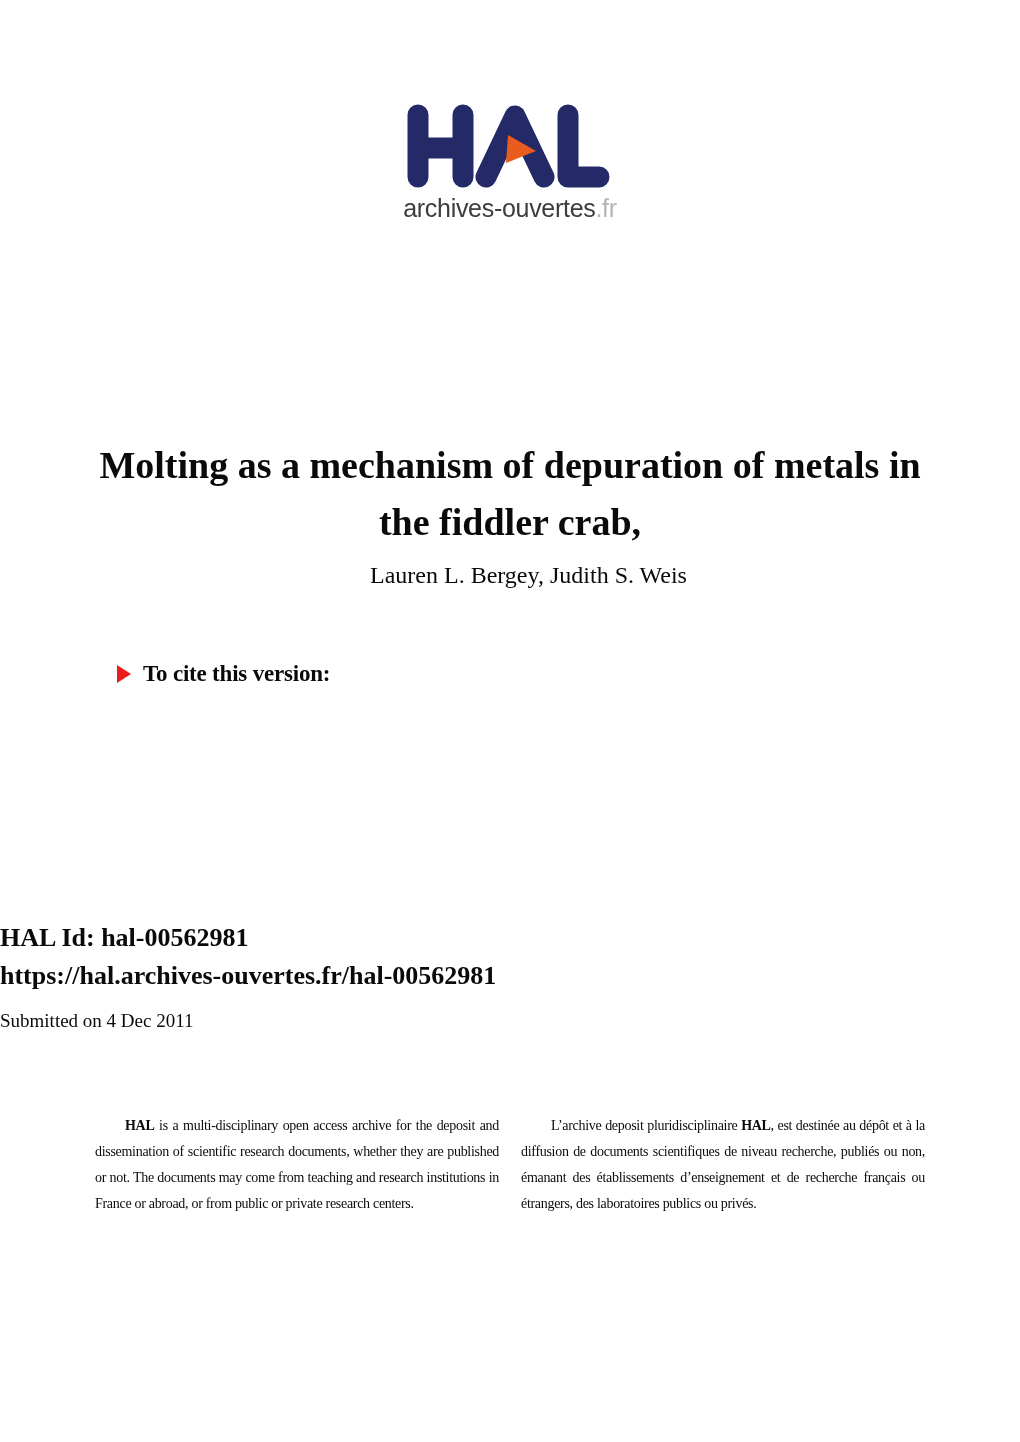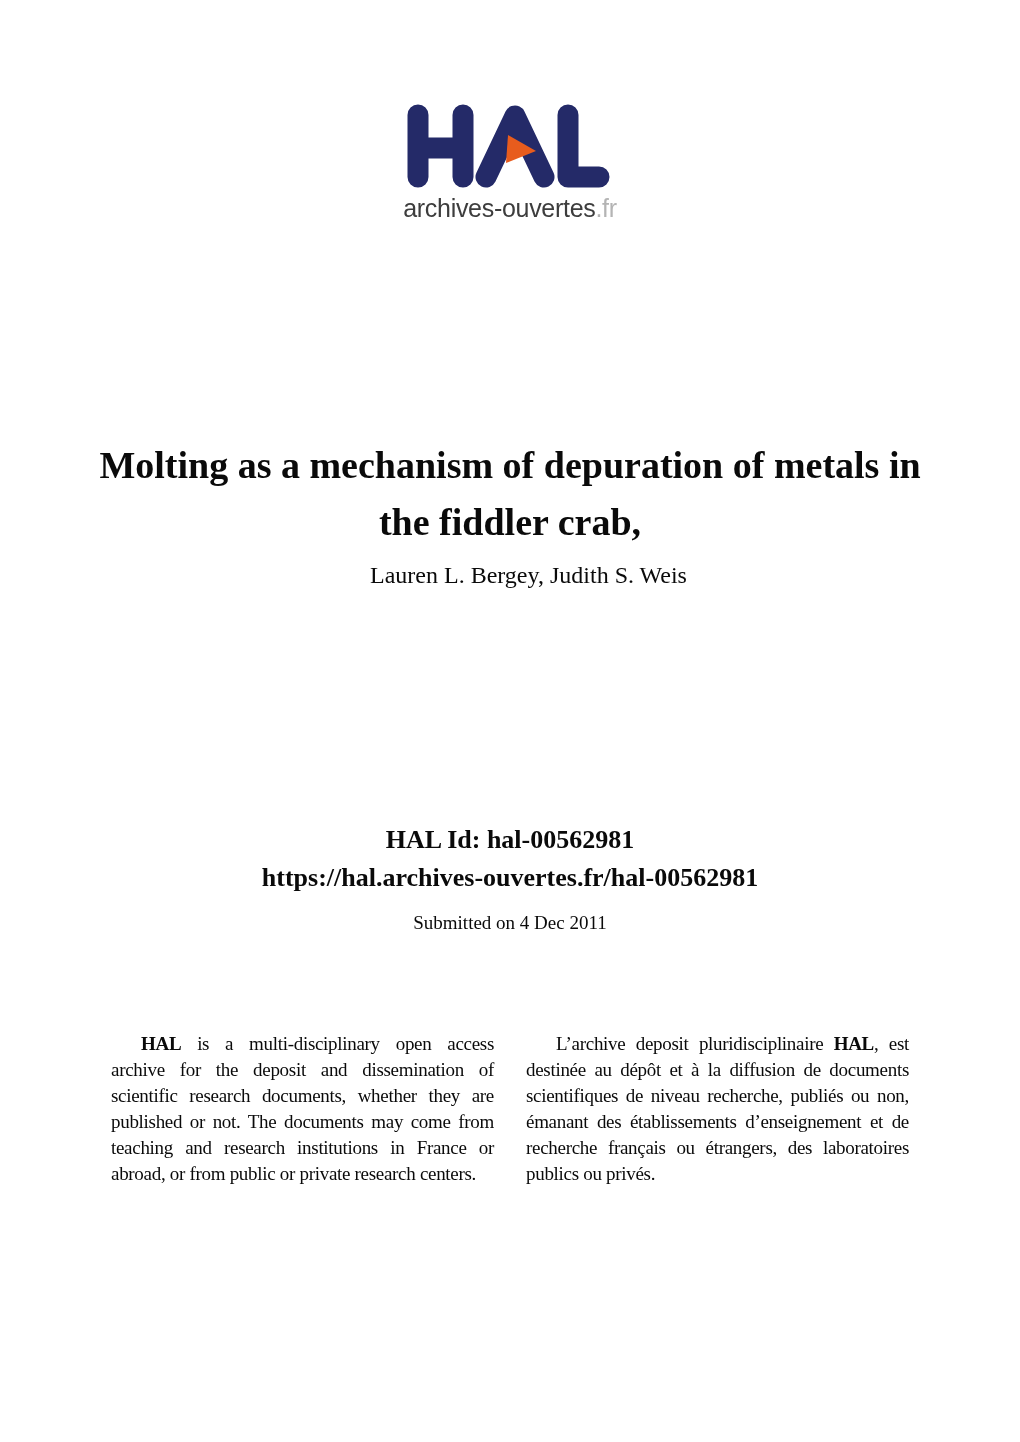--- a/index.html
+++ b/index.html
@@ -54,42 +54,42 @@
     margin:14px 0 0 126px;
     width:800px;
     border-left:2px solid #1a1a1a;
     padding:1px 0 1px 12px;
     font-size:18px;
     letter-spacing:-0.45px;
     line-height:27px;
     text-align:justify;
   }
   
-  .halid-section{margin-top:230px;text-align:center;}
+  .halid-section{margin-top:230px;text-align:left;}
   .halid-line{
     font-size:26px;
     font-weight:bold;
     line-height:38px;
   }
   .submitted{
     margin-top:13px;
     font-size:19px;
     line-height:25px;
   }
   
   .about-columns{
     margin-top:80px;
     padding:0 95px;
     display:flex;
     justify-content:space-between;
   }
   .about-col{
     width:404px;
-    margin:16px;
-    font-size:19px;
+    margin:0;
+    font-size:14px;
     letter-spacing:-0.3px;
     line-height:26px;
     text-align:justify;
     text-indent:30px;
     hyphens:auto;
   }
   .b{font-weight:bold;}
 </style>
 </head>
 <body>
@@ -108,20 +108,26 @@
     <div class="wordmark">
       <span style="color: rgb(61, 61, 61);">archives-ouvertes</span><span style="color: rgb(180, 180, 180);">.fr</span>
     </div>
   </div>
 
   <div class="title-section">
     <h1 class="title">Molting as a mechanism of depuration of metals in the fiddler crab,</h1>
     <div class="authors">Lauren L. Bergey, Judith S. Weis</div>
   </div>
 
+  <div class="cite-heading">
+    <svg class="cite-bullet" width="16" height="20" viewBox="0 0 16 20">
+      <polygon points="1,1 15,10 1,19" fill="#ed1c1c"></polygon>
+    </svg>
+    <span class="cite-heading-text">To cite this version:</span>
+  </div>
 
 
   <div class="halid-section">
     <div class="halid-line">HAL Id: hal-00562981</div>
     <div class="halid-line">https://hal.archives-ouvertes.fr/hal-00562981</div>
     <div class="submitted">Submitted on 4 Dec 2011</div>
   </div>
 
   <div class="about-columns">
     <p class="about-col" lang="en">

